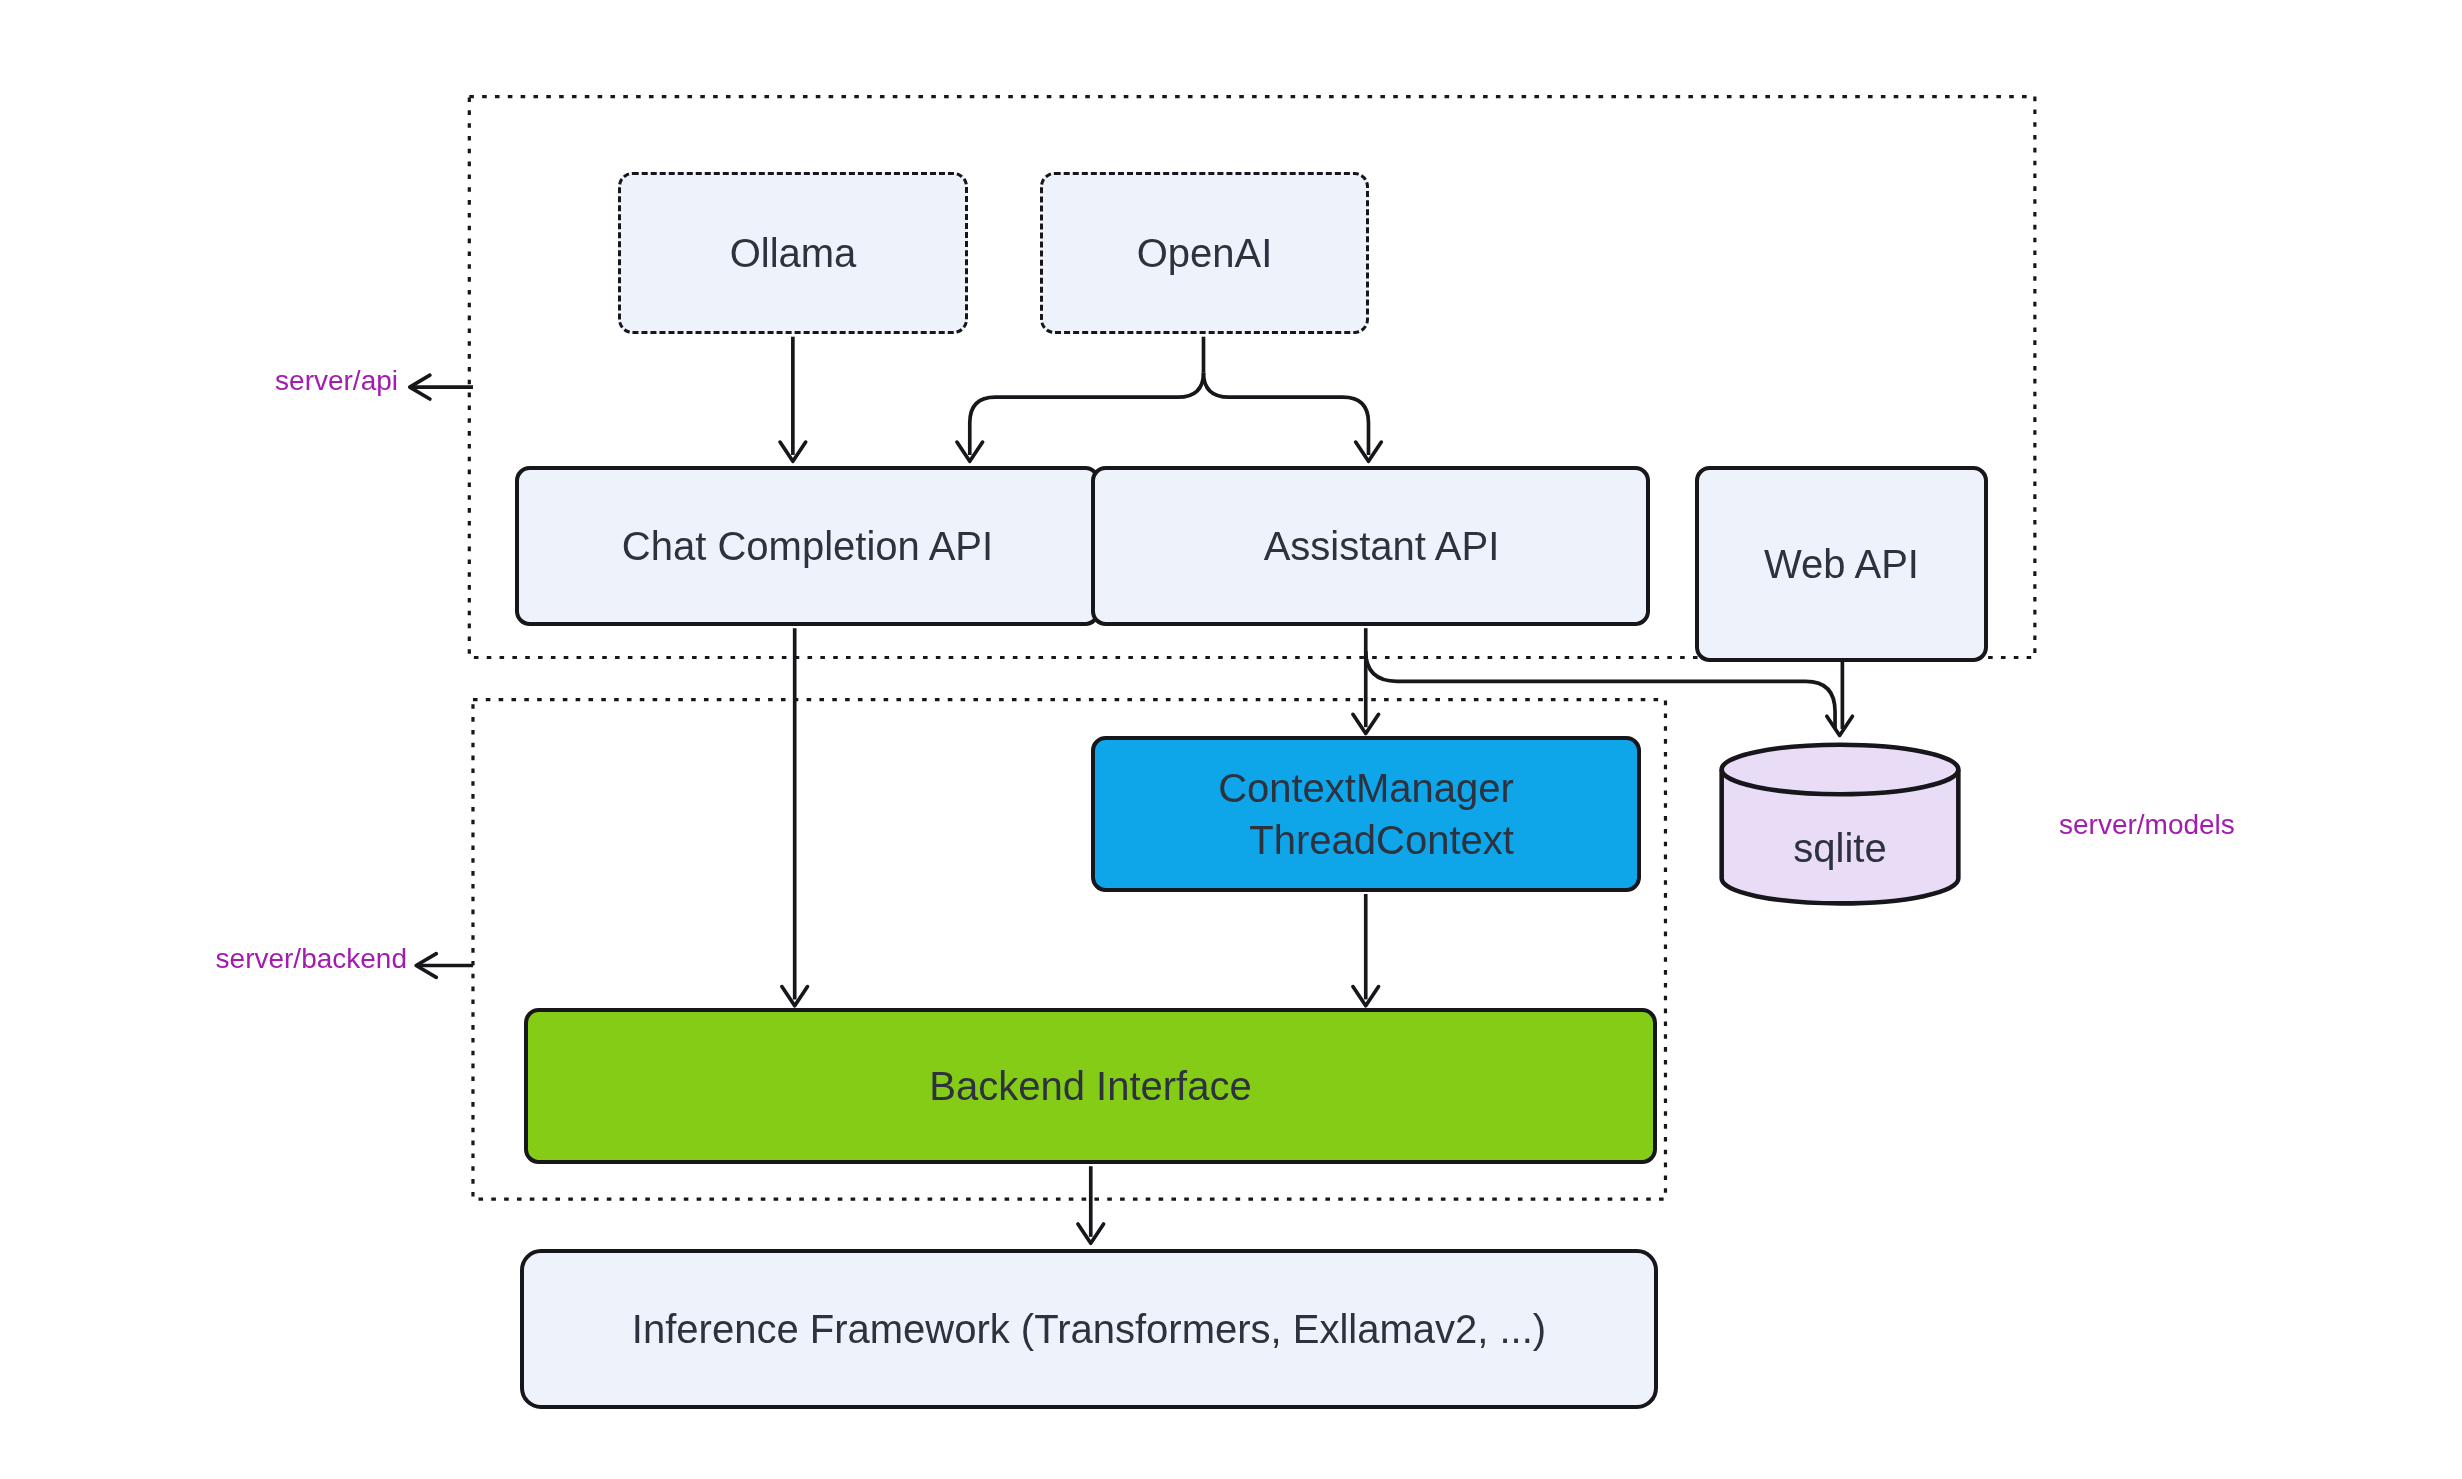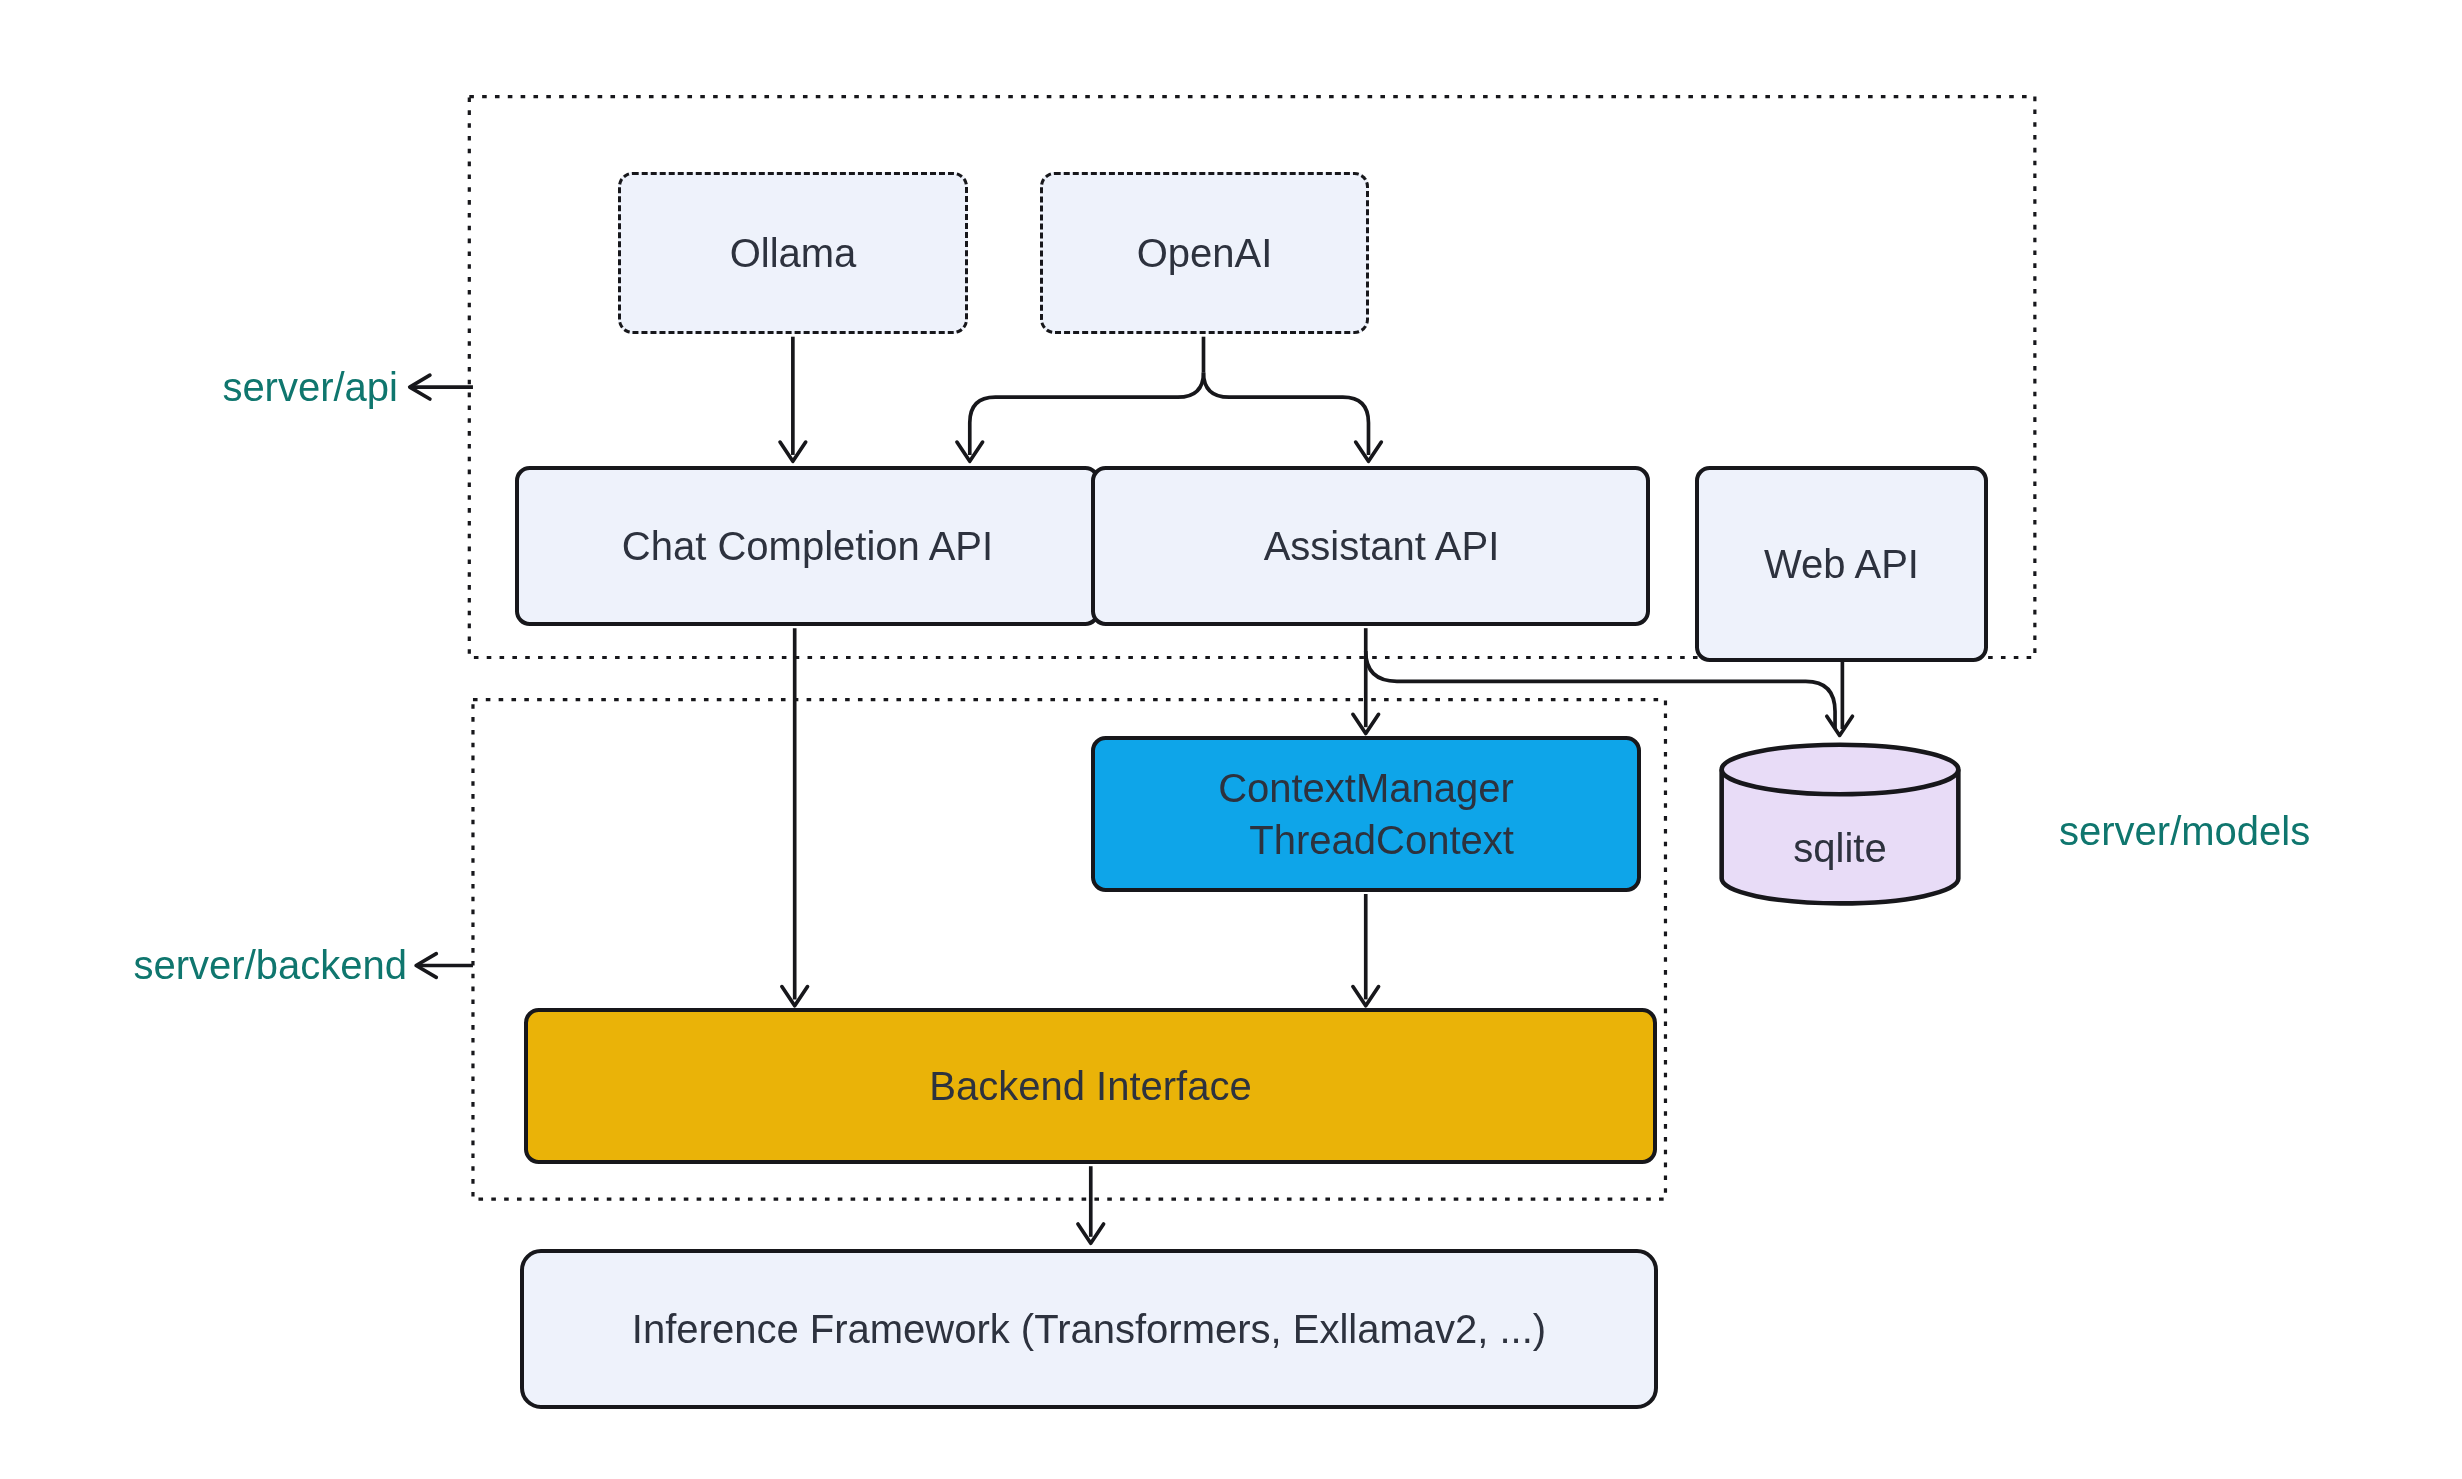--- a/index.html
+++ b/index.html
@@ -33,25 +33,25 @@
     font-size: 40px;
     line-height: 1.3;
     color: #2d323e;
     border-radius: 14.7px;
     white-space: pre-line;
   }
   .node.solid  { border: 4.6px solid #17171b; }
   .node.dashed { border: 3.7px dashed #17171b; }
   .fill-blue   { background: #eef2fb; }
   .fill-green  { background: #0ea5e9; }
-  .fill-yellow { background: #eab308; }
+  .fill-yellow { background: #84cc16; }
   .side-label {
     position: absolute;
-    font-size: 40px;
-    color: #0f766e;
+    font-size: 28px;
+    color: #a21caf;
     white-space: nowrap;
   }
   .cyl-wrap { position: absolute; }
   .cyl-label {
     position: absolute;
     display: flex;
     align-items: center;
     justify-content: center;
     font-size: 40px;
     color: #2d323e;

